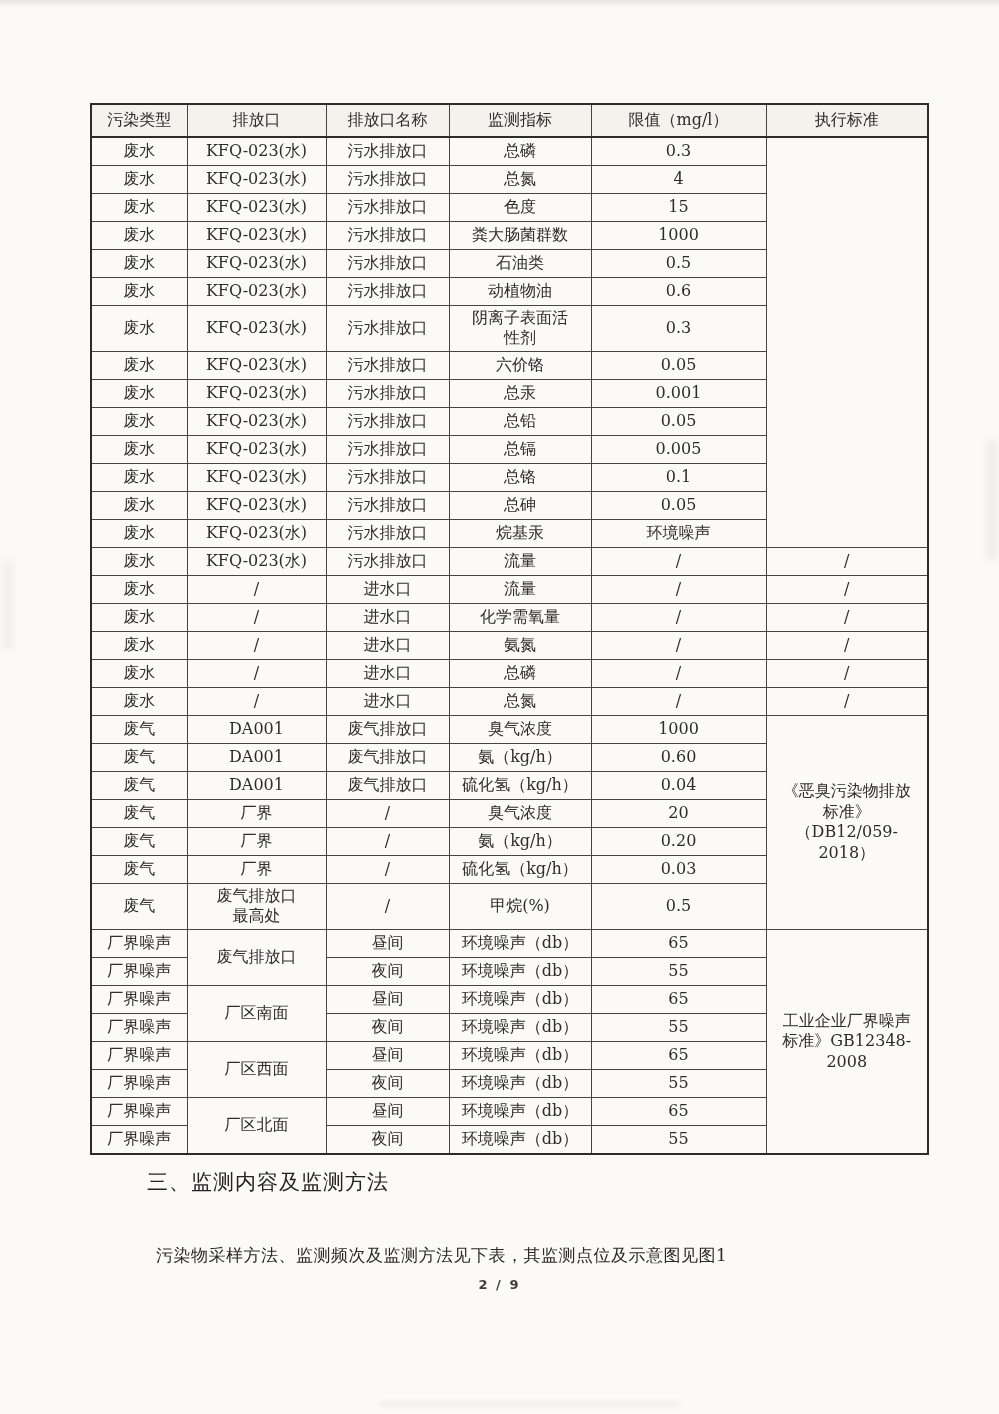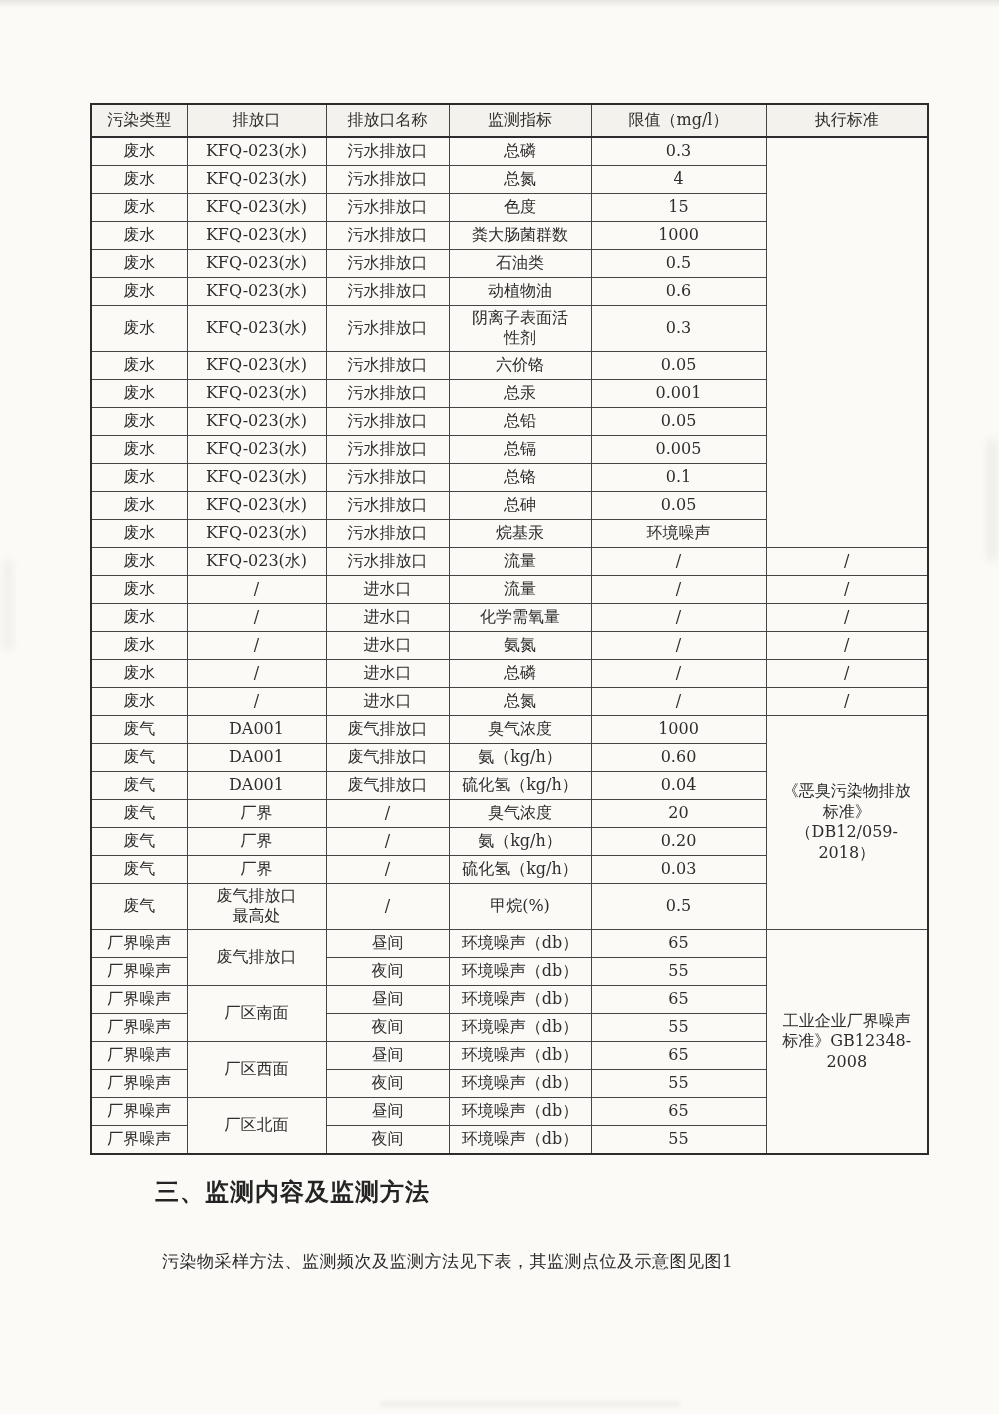--- a/index.html
+++ b/index.html
@@ -64,31 +64,31 @@
     border-bottom: 2px solid #2c2c2c;
   }
   .limits-table tbody td {
     height: 23px;
   }
 
   .section-heading {
     position: absolute;
     left: 147px;
     top: 1168px;
-    margin: 8px;
-    font-size: 24px;
-    font-weight: bold;
+    margin: 0;
+    font-size: 21px;
+    font-weight: normal;
     letter-spacing: 1px;
     color: #242424;
   }
   .body-paragraph {
     position: absolute;
     left: 144px;
     top: 1232px;
-    margin: 18px;
+    margin: 12px;
     width: 760px;
     font-size: 17px;
     letter-spacing: .5px;
     color: #2a2a2a;
   }
   .page-number {
     position: absolute;
     left: 0;
     top: 1277px;
     width: 100%;
@@ -385,14 +385,15 @@
           <td>环境噪声（db）</td>
           <td>55</td>
         </tr>
       </tbody>
   </table>
 
   <h2 class="section-heading">三、监测内容及监测方法</h2>
 
   <p class="body-paragraph">污染物采样方法、监测频次及监测方法见下表，其监测点位及示意图见图1</p>
 
+  <div class="page-number">2 / 9</div>
 
 </div>
 
 </body></html>

